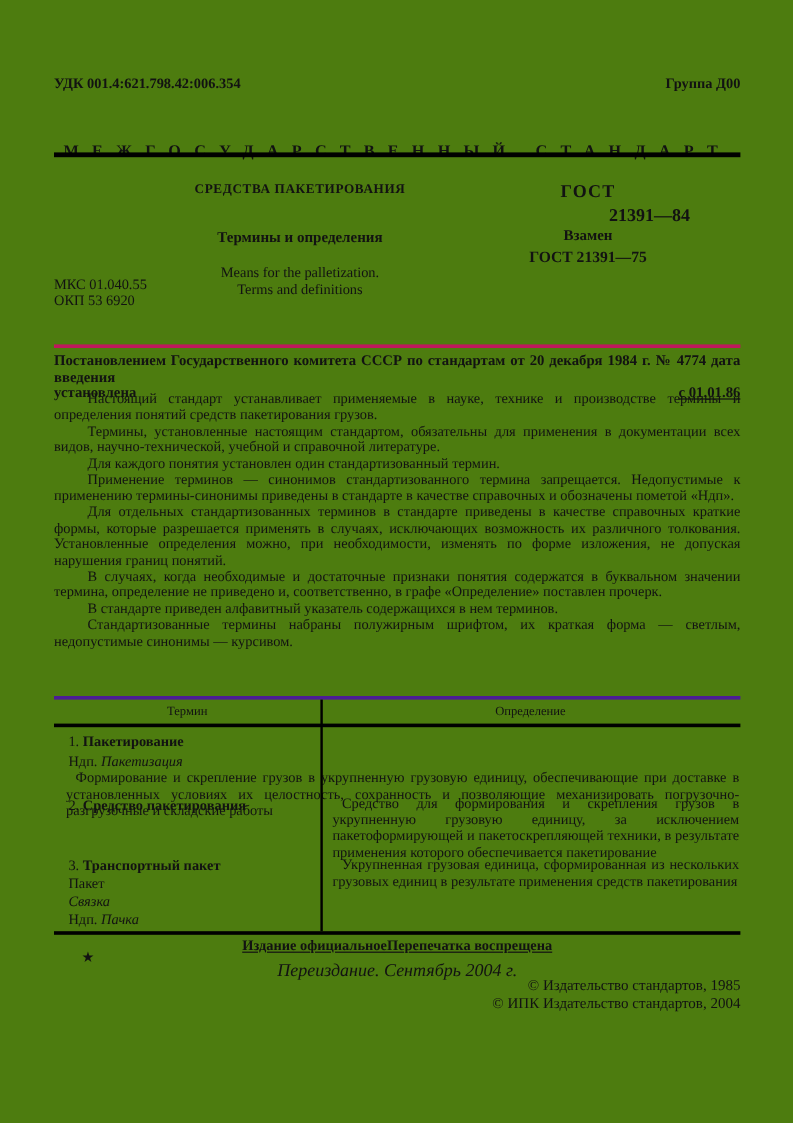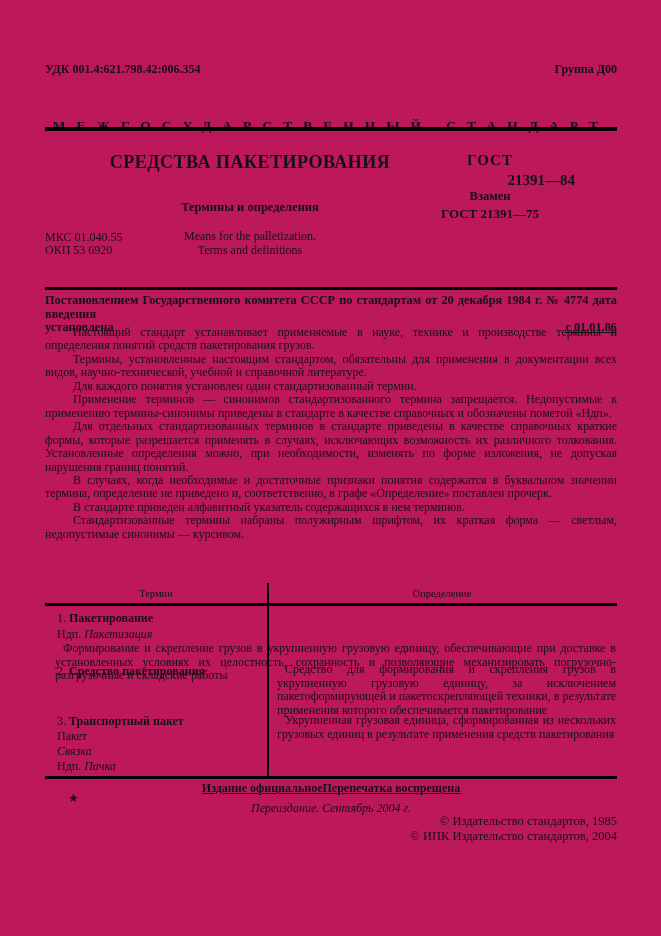--- a/index.html
+++ b/index.html
@@ -1,62 +1,62 @@
 <!DOCTYPE html>
 <html><head>
 <meta charset="utf-8">
 <style>
   * { margin:0; padding:0; box-sizing:border-box; }
   html,body { background:#e8e8e8; }
   .page {
     position:relative;
     width:661px; height:936px;
-    background:#be185d;
+    background:#4d7c0f;
     font-family:"Liberation Serif", serif;
     color:#121212;
     overflow:hidden;
   }
   .abs { position:absolute; }
 
   
   .udk-row { top:62px; left:45px; width:572px; display:flex; justify-content:space-between;
              font-weight:bold; font-size:12px; }
 
   
   .banner { top:118px; left:45px; width:572px; text-align:center; white-space:nowrap;
             font-weight:bold; font-size:13.5px; letter-spacing:11px; overflow:hidden; }
   .banner-rule { top:127px; left:45px; width:572px; height:4px; background:#000; }
 
   
   .title-block { top:152px; left:105px; width:290px; text-align:center; }
-  .title-ru   { font-weight:bold; font-size:18px; letter-spacing:0.5px; }
+  .title-ru   { font-weight:bold; font-size:11px; letter-spacing:0.5px; }
   .subtitle-ru{ font-weight:bold; font-size:12.5px; margin-top:27px; }
   .title-en   { font-size:12px; margin-top:14px; line-height:14px; }
 
   .gost-block { top:152px; left:405px; width:170px; text-align:center; font-weight:bold; }
   .gost-label { font-size:15px; letter-spacing:1px; }
   .gost-number{ font-size:15px; margin-top:3px;text-align:right; }
   .replaces-label { font-size:12.5px; margin-top:0; }
   .replaces-number{ font-size:13px; margin-top:2px; }
 
   .mks-block { top:231px; left:45px; font-size:12px; line-height:13px; }
 
   
-  .decree { top:287px; left:45px; width:572px; border-top:3px solid #000000; padding-top:4px;
+  .decree { top:287px; left:45px; width:572px; border-top:3px solid #be185d; padding-top:4px;
             font-weight:bold; font-size:12.3px; line-height:13.5px; }
   .decree-line1 { text-align:justify; text-align-last:justify; }
   .decree-line2 { display:flex; justify-content:space-between; }
   .decree-date  { text-decoration:underline; }
 
   
   .intro { top:326px; left:45px; width:572px; font-size:12px; line-height:13.45px; }
   .intro p { text-indent:28px; text-align:justify; }
 
   
-  .terms-table { top:580px; left:45px; width:572px; height:196px; border-top:3px solid #be185d; }
+  .terms-table { top:580px; left:45px; width:572px; height:196px; border-top:3px solid #4c1d95; }
   .v-divider { position:absolute; left:222px; top:0; width:2px; height:100%; background:#000; }
   .t-header { display:flex; height:23px; border-bottom:3px solid #000; align-items:center; }
   .t-header .hc1 { width:222px; text-align:center; font-size:10.5px; }
   .t-header .hc2 { flex:1; text-align:center; font-size:10.5px; }
   .t-row { display:flex; }
   .term-cell { width:222px; padding-left:12px; padding-right:6px; font-size:12px; }
   .def-cell  { flex:1; padding-left:10px; padding-right:1px; font-size:12px; line-height:13.5px;
                text-align:justify; text-indent:8px; }
   .row-1 { padding-top:4px; height:57px;flex-direction:column; }
   .row-2 { height:51px; }
@@ -64,21 +64,21 @@
   .term-line { line-height:16px; }
   .term-line-sm { line-height:15px; }
   .term-num { font-weight:normal; }
   .term-bold { font-weight:bold; }
   .ndp-term { font-style:italic; }
 
   
   .footer-bar { top:776px; left:45px; width:572px; border-top:3px solid #000; padding-top:2px;
                 display:flex; justify-content:center; font-weight:bold; font-size:12px;text-decoration:underline; }
   .star-line { top:791px; left:68px; font-size:12px; }
-  .reissue { top:801px; left:45px; width:572px; text-align:center; font-style:italic; font-size:12px; }
+  .reissue { top:801px; left:45px; width:572px; text-align:center; font-style:italic; font-size:15px; }
   .copyrights { top:814px; left:45px; width:572px; text-align:right; font-size:12.5px; line-height:14.5px; }
 </style>
 </head>
 <body>
 
 <div class="page">
 
   <div class="abs udk-row">
     <span>УДК 001.4:621.798.42:006.354</span>
     <span>Группа Д00</span>

